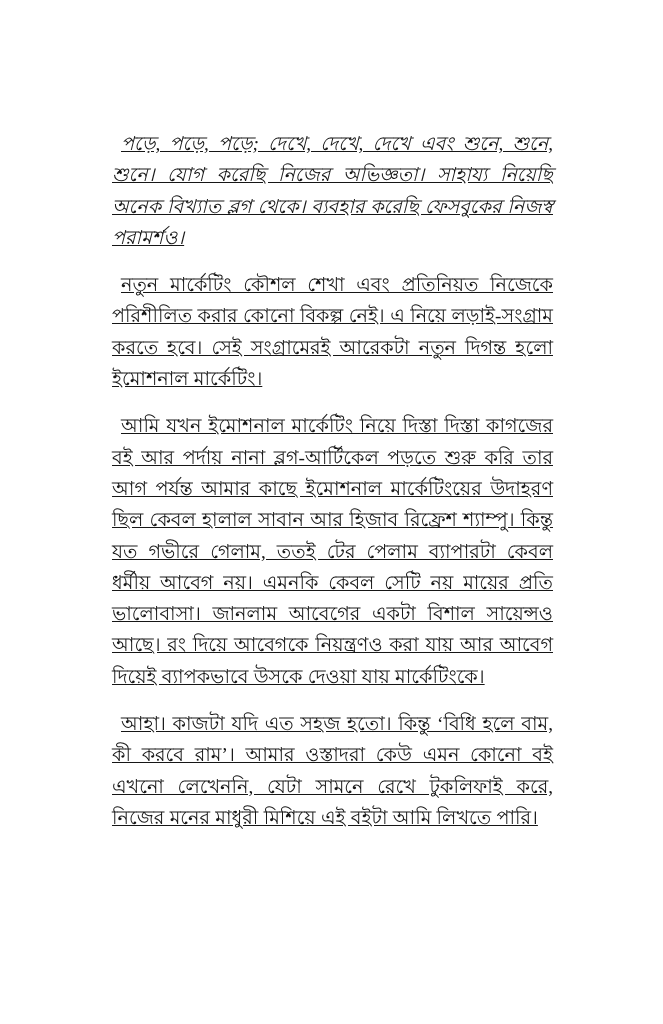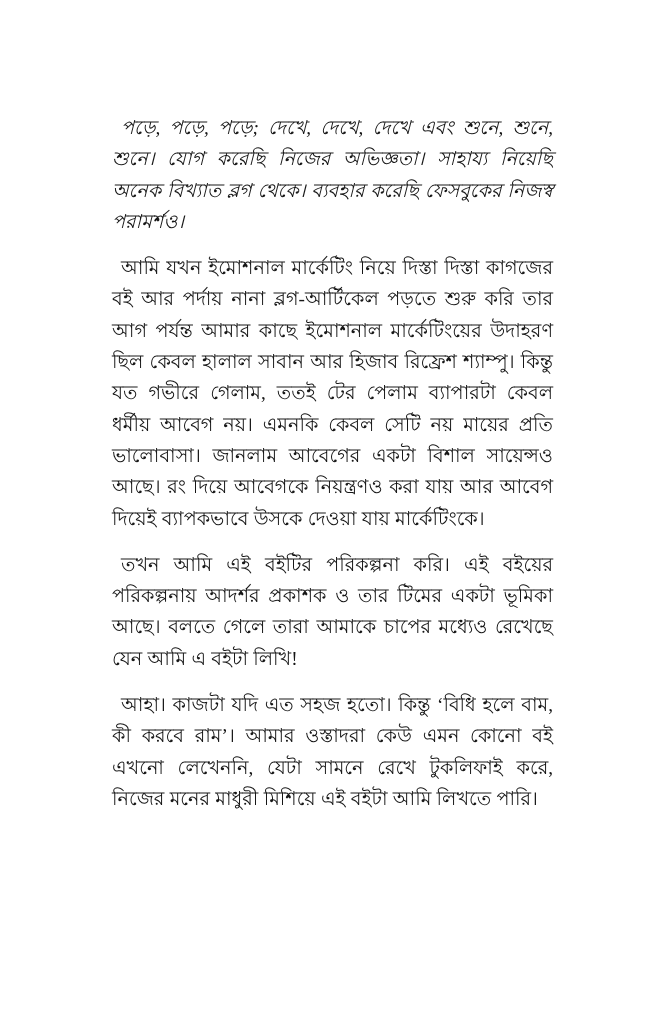--- a/index.html
+++ b/index.html
@@ -27,31 +27,32 @@
   }
 
   .text-column {
     position: absolute;
     left: 112px;
     top: 112px;
     width: 441px;
   }
 
   .para {
-    margin: 0 0 15px 0;
+    margin: 16px 0 15px 0;
     padding: 0;
     font-size: 19.2px;
     line-height: 31.3px;
     text-align: justify;
     text-justify: inter-word;
     text-indent: 9px;
     word-spacing: 0.5px;
     letter-spacing: 0px;
     font-weight: 400;
     color: #161616;
+    text-decoration: underline;
   }
 
   .para:last-child {
     margin-bottom: 0;
   }
 
   .para.italic {
     font-style: italic;
   }
 
@@ -61,22 +62,22 @@
   }
 </style>
 </head>
 <body>
 
 <div class="page">
   <div class="text-column">
 
     <p class="para italic">পড়ে, পড়ে, পড়ে; দেখে, দেখে, দেখে এবং শুনে, শুনে, শুনে। যোগ করেছি নিজের অভিজ্ঞতা। সাহায্য নিয়েছি অনেক বিখ্যাত ব্লগ থেকে। ব্যবহার করেছি ফেসবুকের নিজস্ব পরামর্শও।</p>
 
+    <p class="para">নতুন মার্কেটিং কৌশল শেখা এবং প্রতিনিয়ত নিজেকে পরিশীলিত করার কোনো বিকল্প নেই। এ নিয়ে লড়াই-সংগ্রাম করতে হবে। সেই সংগ্রামেরই আরেকটা নতুন দিগন্ত হলো ইমোশনাল মার্কেটিং।</p>
 
     <p class="para">আমি যখন ইমোশনাল মার্কেটিং নিয়ে দিস্তা দিস্তা কাগজের বই আর পর্দায় নানা ব্লগ-আর্টিকেল পড়তে শুরু করি তার আগ পর্যন্ত আমার কাছে ইমোশনাল মার্কেটিংয়ের উদাহরণ ছিল কেবল হালাল সাবান আর হিজাব রিফ্রেশ শ্যাম্পু। কিন্তু যত গভীরে গেলাম, ততই টের পেলাম ব্যাপারটা কেবল ধর্মীয় আবেগ নয়। এমনকি কেবল সেটি নয় মায়ের প্রতি ভালোবাসা। জানলাম আবেগের একটা বিশাল সায়েন্সও আছে। রং দিয়ে আবেগকে নিয়ন্ত্রণও করা যায় আর আবেগ দিয়েই ব্যাপকভাবে উসকে দেওয়া যায় মার্কেটিংকে।</p>
 
-    <p class="para">তখন আমি এই বইটির পরিকল্পনা করি। এই বইয়ের পরিকল্পনায় আদর্শর প্রকাশক ও তার টিমের একটা ভূমিকা আছে। বলতে গেলে তারা আমাকে চাপের মধ্যেও রেখেছে যেন আমি এ বইটা লিখি!</p>
 
 
     <p class="para">আহা। কাজটা যদি এত সহজ হতো। কিন্তু ‘বিধি হলে বাম, কী করবে রাম’। আমার ওস্তাদরা কেউ এমন কোনো বই এখনো লেখেননি, যেটা সামনে রেখে টুকলিফাই করে, নিজের মনের মাধুরী মিশিয়ে এই বইটা আমি লিখতে পারি।</p>
 
   </div>
 </div>
 
 </body></html>

